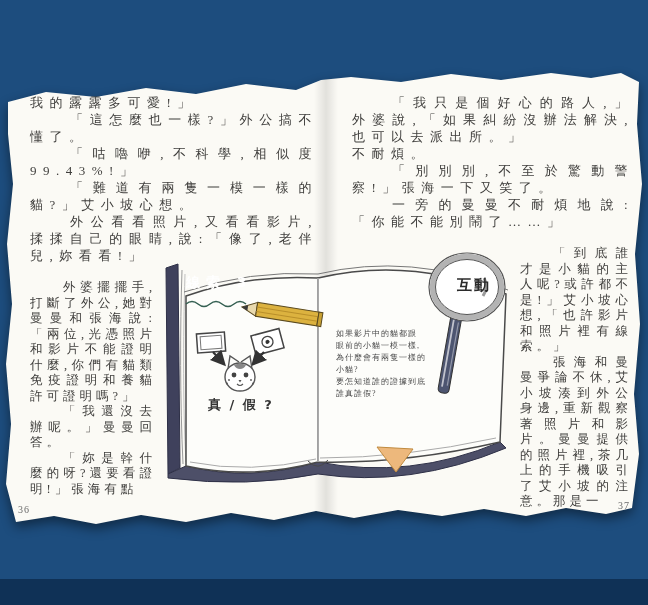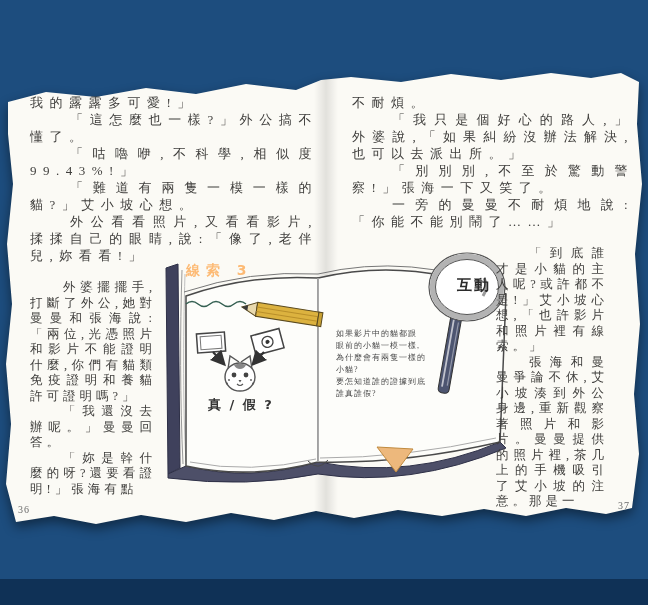--- a/index.html
+++ b/index.html
@@ -20,21 +20,21 @@
   .txt{position:absolute;z-index:3;color:#3f3e3c;text-align:justify;font-family:Liberation Serif, serif;}
   .main{font-size:13px;line-height:17px;letter-spacing:6.5px;}
   .colm{font-size:12.5px;line-height:15.5px;letter-spacing:4px;}
   .para{margin:0;}
   .ind{text-indent:40px;}
   .colm .ind{text-indent:33px;}
   .pagenum{position:absolute;z-index:3;font-size:10px;color:#6a6a6a;letter-spacing:1px;}
   .illus{position:absolute;left:160px;top:250px;width:360px;height:235px;z-index:2;}
   .illus svg{overflow:visible;}
   .ill-label{position:absolute;font-family:"DejaVu Sans",sans-serif;}
-  .clue{left:26px;top:12px;width:80px;font-size:14px;font-weight:bold;color:#fdba74;letter-spacing:6px;}
+  .clue{left:26px;top:24px;width:80px;font-size:14px;font-weight:bold;color:#ffffff;letter-spacing:6px;}
   .verdict{left:48px;top:146px;width:78px;font-size:13px;color:#333;letter-spacing:2px;font-weight:bold;}
   .notetxt{left:176px;top:78px;width:106px;font-size:8px;line-height:12px;color:#4a4a4a;letter-spacing:1px;font-family:Liberation Serif, serif;}
   .hudong{left:289px;top:26px;width:50px;font-size:15px;font-weight:bold;color:#2b2b2b;
           letter-spacing:2px;text-align:center;}
 </style>
 </head>
 <body>
 
 <div class="screen">
   <div class="bottom-strip"></div>
@@ -53,26 +53,26 @@
     <p class="para ind">外公看看照片,又看看影片,揉揉自己的眼睛,說:「像了,老伴兒,妳看看!」</p>
   </div>
   <div class="txt colm" style="left:30px;top:280px;width:126px;">
     <p class="para ind">外婆擺擺手,打斷了外公,她對曼曼和張海說:「兩位,光憑照片和影片不能證明什麼,你們有貓類免疫證明和養貓許可證明嗎?」</p>
     <p class="para ind">「我還沒去辦呢。」曼曼回答。</p>
     <p class="para ind">「妳是幹什麼的呀?還要看證明!」張海有點</p>
   </div>
   <div class="pagenum" style="left:18px;top:504px;">36</div>
 
   <div class="txt main" style="left:352px;top:94px;width:282px;">
+    <p class="para ind">「我只是個好心的路人,」外婆說,「如果糾紛沒辦法解決,也可以去派出所。」</p>
     <p class="para">不耐煩。</p>
-    <p class="para ind">「我只是個好心的路人,」外婆說,「如果糾紛沒辦法解決,也可以去派出所。」</p>
     <p class="para ind">「別別別,不至於驚動警察!」張海一下又笑了。</p>
     <p class="para ind">一旁的曼曼不耐煩地說:「你能不能別鬧了……」</p>
   </div>
-  <div class="txt colm" style="left:496px;top:246px;width:112px;">
+  <div class="txt colm" style="left:520px;top:246px;width:112px;">
     <p class="para ind">「到底誰才是小貓的主人呢?或許都不是!」艾小坡心想,「也許影片和照片裡有線索。」</p>
     <p class="para ind">張海和曼曼爭論不休,艾小坡湊到外公身邊,重新觀察著照片和影片。曼曼提供的照片裡,茶几上的手機吸引了艾小坡的注意。那是一</p>
   </div>
   <div class="pagenum" style="left:618px;top:500px;">37</div>
 
   <div class="illus">
     <svg width="360" height="235" viewBox="0 0 360 235" xmlns="http://www.w3.org/2000/svg">
       <defs>
         <marker id="ah" markerWidth="7" markerHeight="7" refX="5" refY="3.5" orient="auto">
           <path d="M0,0 L7,3.5 L0,7 Z" fill="#333"></path>

